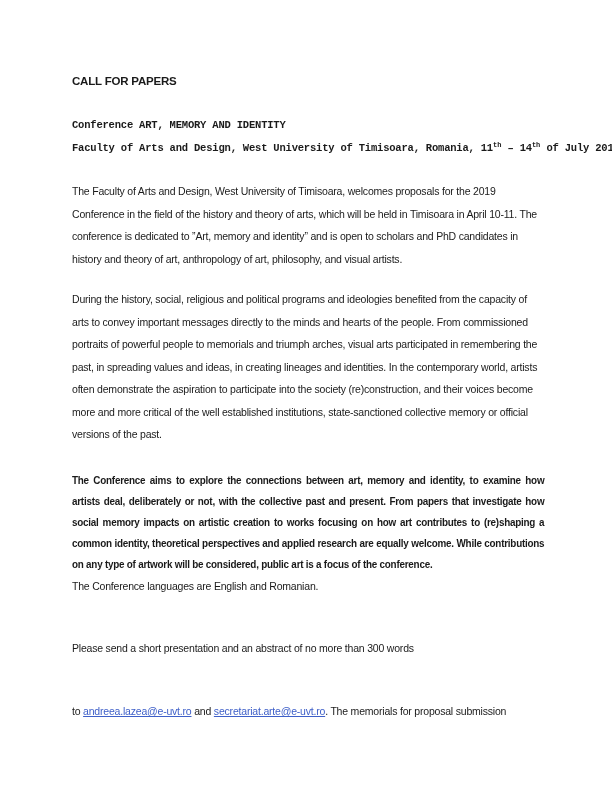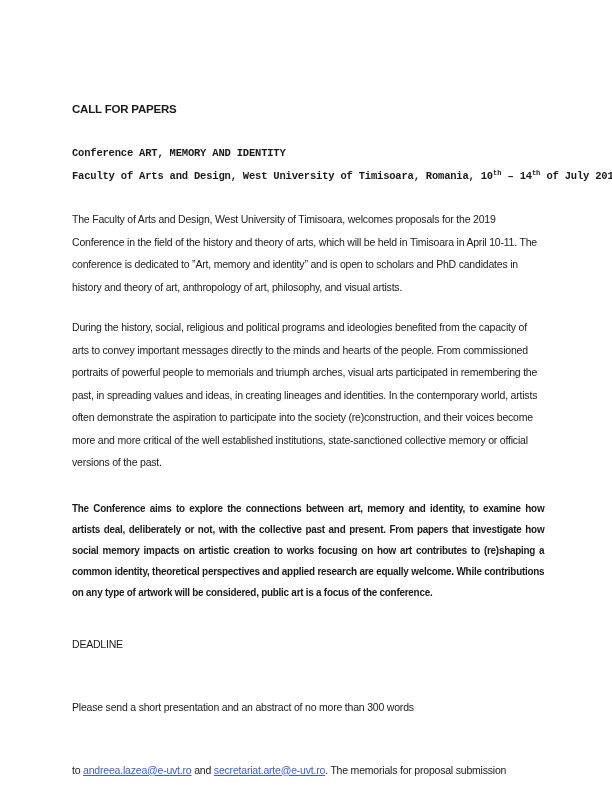--- a/index.html
+++ b/index.html
@@ -7,21 +7,21 @@
     --link: #3e5fc8;
     --page-bg: #ffffff;
   }
   * { box-sizing: border-box; }
   html, body { margin: 0; padding: 0; background: var(--page-bg); }
   .page {
     position: relative;
     width: 612px;
     height: 792px;
     background: var(--page-bg);
-    padding: 98px 68px 0 72px;
+    padding: 70px 68px 0 72px;
     font-family: "Liberation Sans", sans-serif;
     font-size: 10.5px;
     letter-spacing: -0.2px;
     color: var(--text);
     overflow: hidden;
   }
   .doc-title {
     font-size: 11.5px;
     font-weight: bold;
     line-height: 14px;
@@ -75,32 +75,32 @@
 </head>
 <body>
 
 <div class="page">
 
   <h1 class="doc-title">CALL FOR PAPERS</h1>
 
   <div class="hdr">
     <div class="hdr-line">Conference ART, MEMORY AND IDENTITY</div>
     <div class="hdr-line">
-      <span>Faculty of Arts and Design, West University of Timisoara, Romania, 10</span><sup>th</sup><span> – 14</span><sup>th</sup><span> of July 2019</span>
+      <span>Faculty of Arts and Design, West University of Timisoara, Romania, 11</span><sup>th</sup><span> – 14</span><sup>th</sup><span> of July 2019</span>
     </div>
   </div>
 
   <p class="body-p">The Faculty of Arts and Design, West University of Timisoara, welcomes proposals for the 2019 Conference in the field of the history and theory of arts, which will be held in Timisoara in April 10-11. The conference is dedicated to ”Art, memory and identity” and is open to scholars and PhD candidates in history and theory of art, anthropology of art, philosophy, and visual artists.</p>
 
   <p class="body-p second">During the history, social, religious and political programs and ideologies benefited from the capacity of arts to convey important messages directly to the minds and hearts of the people. From commissioned portraits of powerful people to memorials and triumph arches, visual arts participated in remembering the past, in spreading values and ideas, in creating lineages and identities. In the contemporary world, artists often demonstrate the aspiration to participate into the society (re)construction, and their voices become more and more critical of the well established institutions, state-sanctioned collective memory or official versions of the past.</p>
 
   <p class="body-p bold-justified">The Conference aims to explore the connections between art, memory and identity, to examine how artists deal, deliberately or not, with the collective past and present. From papers that investigate how social memory impacts on artistic creation to works focusing on how art contributes to (re)shaping a common identity, theoretical perspectives and applied research are equally welcome. While contributions on any type of artwork will be considered, public art is a focus of the conference.</p>
 
+  <p class="languages-line">The Conference languages are English and Romanian.</p>
 
   <div class="deadline-block">
-    <div>DEADLINE</div>
     <div class="deadline-line">Please send a short presentation and an abstract of no more than 300 words</div>
     <div class="deadline-line">
       <span>to </span><a class="email-link">andreea.lazea@e-uvt.ro</a><span> and </span><a class="email-link">secretariat.arte@e-uvt.ro</a><span>. The memorials for proposal submission</span>
     </div>
   </div>
 
 </div>
 
 </body></html>

